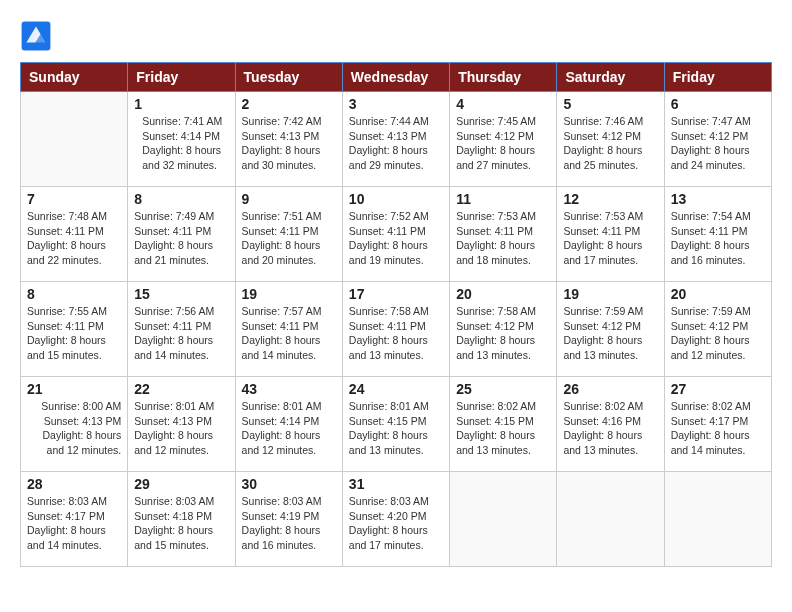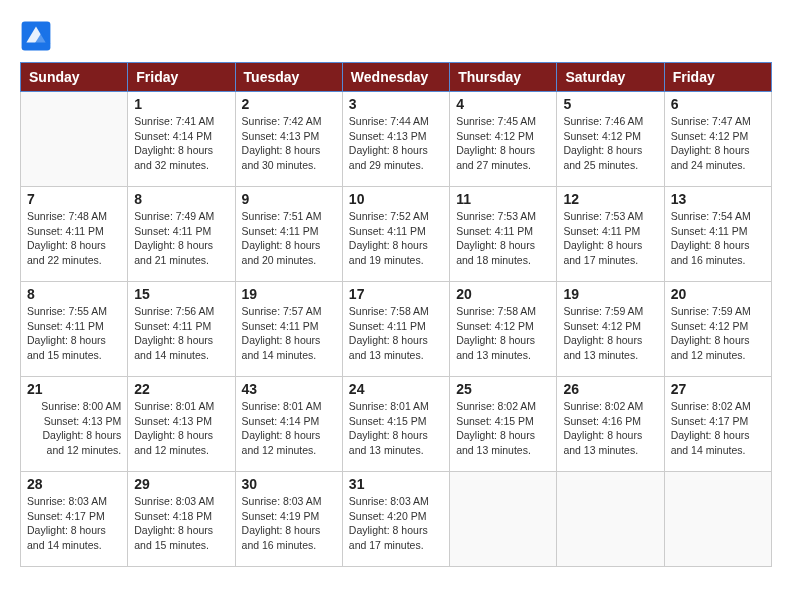--- a/index.html
+++ b/index.html
@@ -114,21 +114,21 @@
         <th>Thursday</th>
         <th>Saturday</th>
         <th>Friday</th>
       </tr>
   </thead>
   <tbody id="calendar-body">
   <tr>
         <td class="empty-cell"></td>
         <td>
           <span class="day-number">1</span>
-          <div class="day-info" style="white-space: pre-line;">Sunrise: 7:41 AM
+          <div class="day-info" style="white-space: pre-line; margin-left: 8px;">Sunrise: 7:41 AM
 Sunset: 4:14 PM
 Daylight: 8 hours
 and 32 minutes.</div>
         </td>
         <td>
           <span class="day-number">2</span>
           <div class="day-info" style="white-space: pre-line;">Sunrise: 7:42 AM
 Sunset: 4:13 PM
 Daylight: 8 hours
 and 30 minutes.</div>

